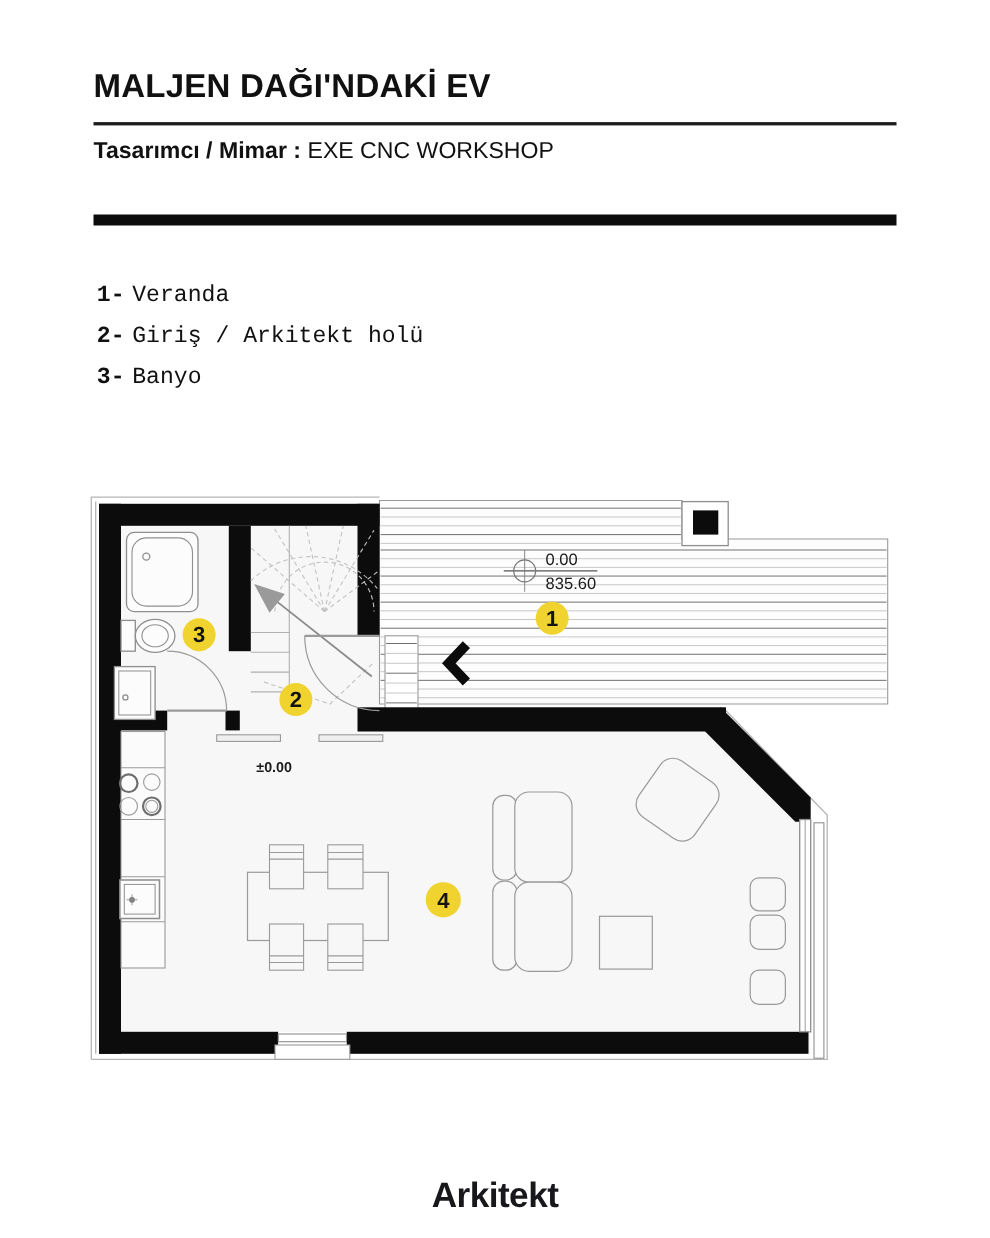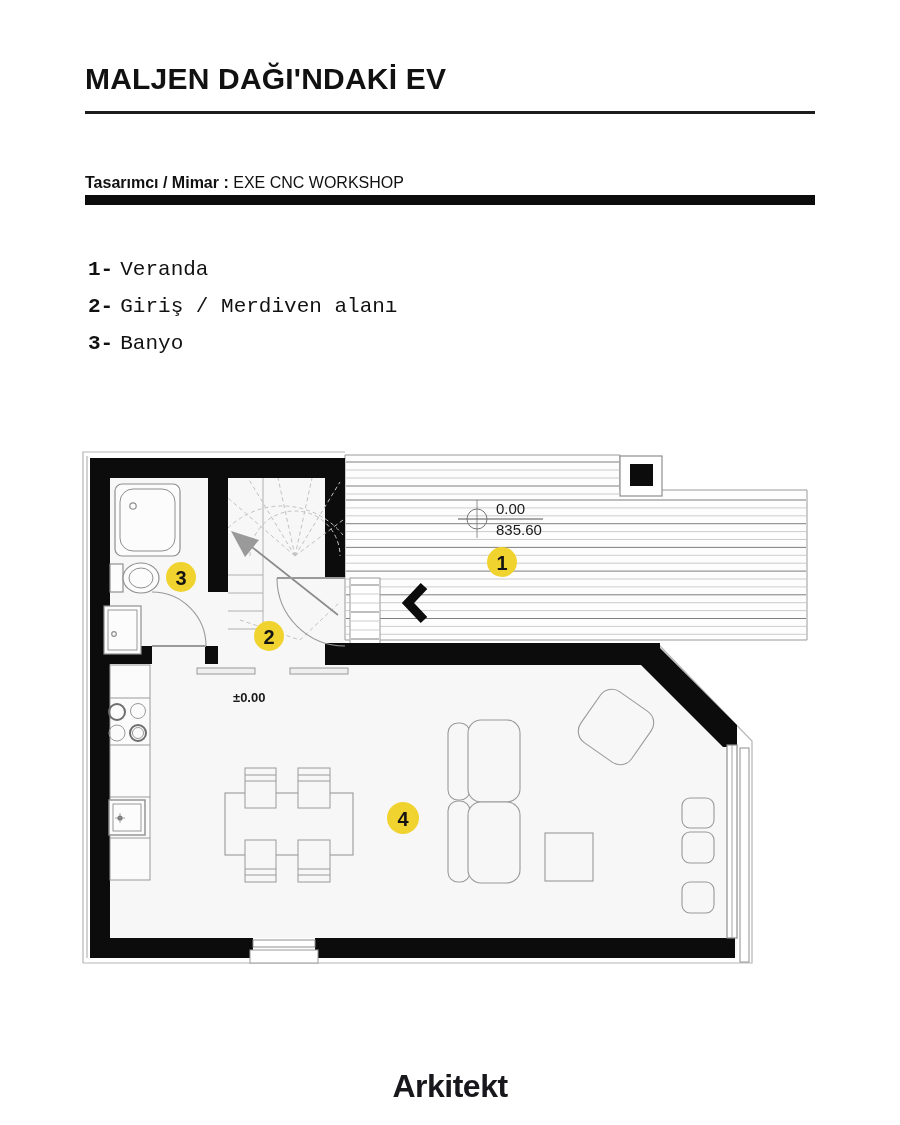--- a/index.html
+++ b/index.html
@@ -2,21 +2,21 @@
 <html><head>
 <meta charset="utf-8">
 <style>
   html,body{margin:0;padding:0;background:#fff;}
   .page{position:relative;width:900px;height:1125px;background:#ffffff;overflow:hidden;
         font-family:"Liberation Sans",sans-serif;color:#111;}
   .abs{position:absolute;}
   
   .title{left:85px;top:62px;width:730px;font-size:30px;font-weight:800;letter-spacing:.2px;}
   .divider-thin{left:85px;top:111px;width:730px;height:3px;background:#1c1c1c;}
-  .meta{left:85px;width:730px;font-size:16px;margin-top:48px;}
+  .meta{left:85px;width:730px;font-size:21px;}
   .meta b{font-weight:800;}
   .meta-designer{top:126px;}
   .meta-location{top:162px;}
   .divider-thick{left:85px;top:195px;width:730px;height:10px;background:#0c0c0c;}
   
   .legend{left:88px;top:257px;width:500px;font-size:21px;}
   .legend-item{height:37px;line-height:26px;font-family:Liberation Mono, monospace;}
   .legend-item b{font-weight:800;margin-right:7px;}
   
   .plan-wrap{left:70px;top:438px;width:750px;height:550px;}
@@ -35,21 +35,21 @@
 
   <div class="abs title">MALJEN DAĞI'NDAKİ EV</div>
   <div class="abs divider-thin"></div>
   <div class="abs meta meta-designer">
     <b>Tasarımcı / Mimar :</b><span> EXE CNC WORKSHOP</span>
   </div>
   <div class="abs divider-thick"></div>
 
   <div class="abs legend">
     <div class="legend-item"><b>1-</b><span>Veranda</span></div>
-    <div class="legend-item"><b>2-</b><span>Giriş / Merdiven alanı</span></div>
+    <div class="legend-item"><b>2-</b><span>Giriş / Arkitekt holü</span></div>
     <div class="legend-item"><b>3-</b><span>Banyo</span></div>
   </div>
 
   <div class="abs plan-wrap">
   <svg width="750" height="550" viewBox="70 438 750 550" xmlns="http://www.w3.org/2000/svg">
 
     <g stroke="#b5b5b5" stroke-width="1.2" fill="none">
       <path d="M83,963 L83,452 L345,452"></path>
       <path d="M83,963 L752,963 L752,741 L659,645"></path>
       <path d="M87,958 L87,456"></path>

